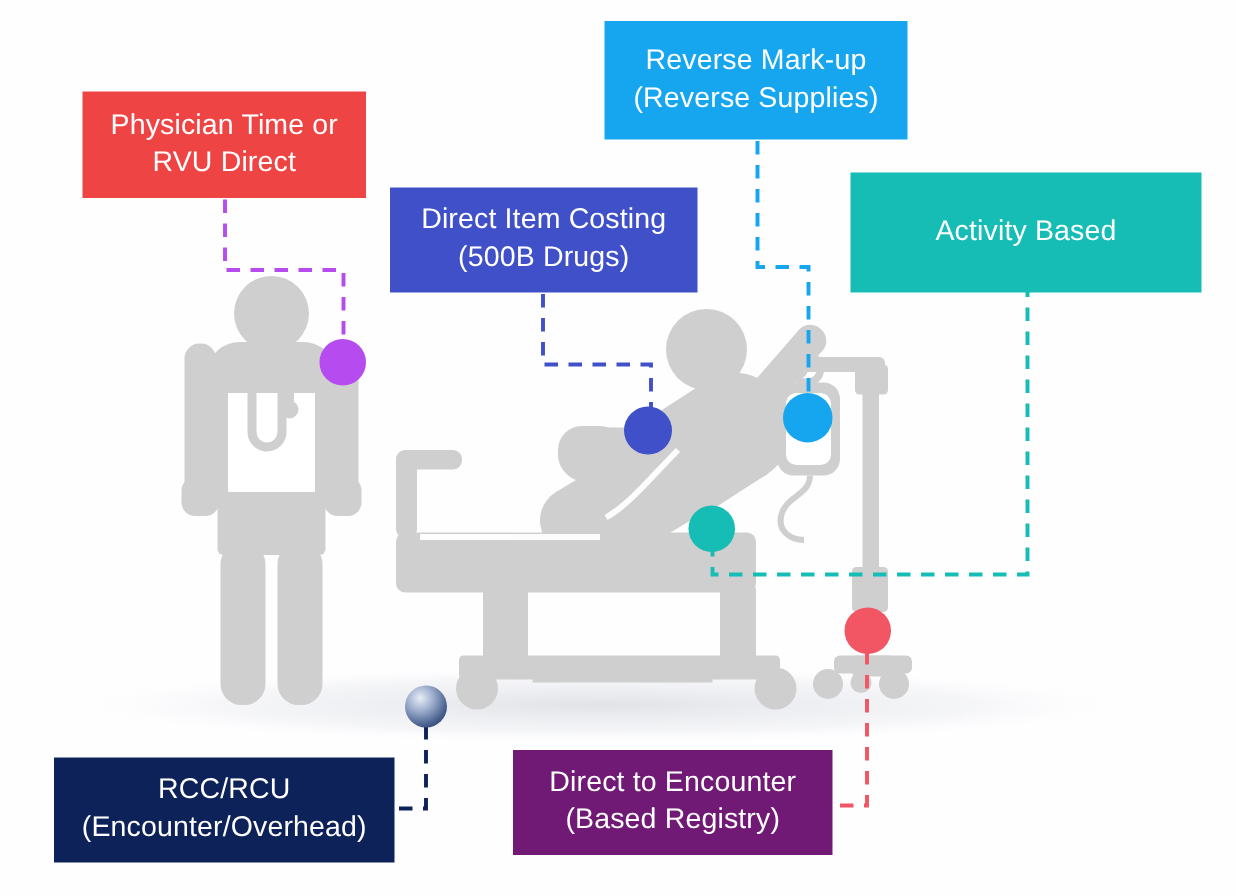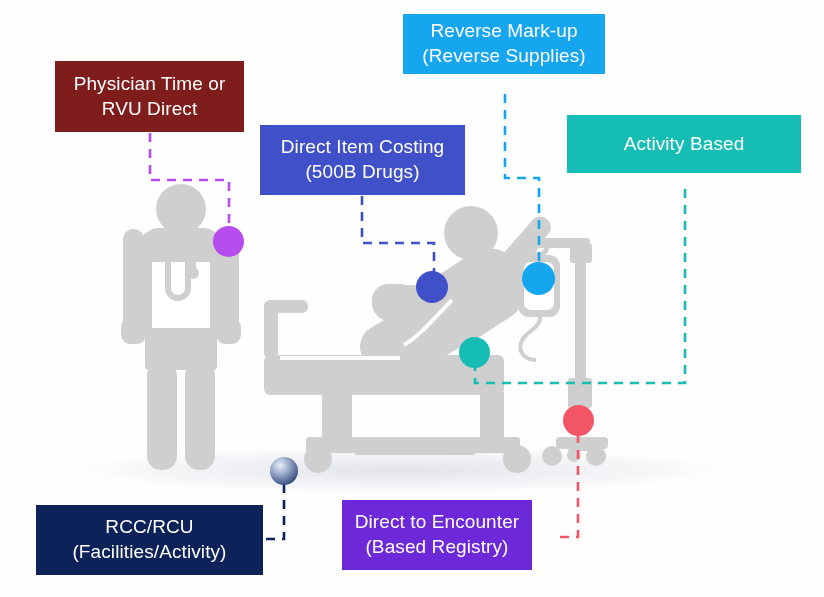--- a/index.html
+++ b/index.html
@@ -27,26 +27,26 @@
     justify-content:center;
     text-align:center;
     color:#ffffff;
     line-height:1.30;
     letter-spacing:.1px;
     box-sizing:border-box;
     padding:4px 6px;
   }
   .box .ln{display:block;white-space:nowrap;}
 
-  #box-physician{left:55px;  top:61px;  width:189px; height:71px;  background:#7f1d1d; font-size:19px;}
+  #box-physician{left:55px;  top:61px;  width:189px; height:71px;  background:#ef4444; font-size:19px;}
   #box-direct-item{left:260px;top:125px; width:205px; height:70px;  background:#4050c8; font-size:19px;justify-content:center;}
-  #box-reverse{left:403px;   top:14px;  width:202px; height:60px;  background:#16a6ef; font-size:19px;}
-  #box-activity{left:567px;  top:115px; width:234px; height:58px;  background:#16bdb4; font-size:19px;justify-content:center;}
+  #box-reverse{left:403px;   top:14px;  width:202px; height:79px;  background:#16a6ef; font-size:19px;}
+  #box-activity{left:567px;  top:115px; width:234px; height:80px;  background:#16bdb4; font-size:19px;justify-content:center;}
   #box-rcc{left:36px;        top:505px; width:227px; height:70px;  background:#0d2259; font-size:19px;}
-  #box-encounter{left:342px; top:500px; width:190px; height:70px;  background:#6d28d9; font-size:19px;}
+  #box-encounter{left:342px; top:500px; width:213px; height:70px;  background:#701a75; font-size:19px;}
 
   .dot{position:absolute;border-radius:50%;}
   #dot-purple{left:213px;top:226px;width:31px;height:31px;background:#b64cf0;}
   #dot-blue{left:416px;top:271px;width:32px;height:32px;background:#4050c8;}
   #dot-lightblue{left:522px;top:262px;width:33px;height:33px;background:#16a6ef;}
   #dot-teal{left:459px;top:337px;width:31px;height:31px;background:#16bdb4;}
   #dot-red{left:563px;top:405px;width:31px;height:31px;background:#f25563;}
   #dot-navy{left:270px;top:457px;width:28px;height:28px;
      background:radial-gradient(circle at 36% 30%, #e9eef7 0%, #9fb0cf 32%, #4a618f 68%, #142a5c 100%);}
 </style>
@@ -218,21 +218,21 @@
 
     <div class="box" id="box-activity" style="pointer-events:auto;">
       <span>
         <span class="ln">Activity Based</span>
       </span>
     </div>
 
     <div class="box" id="box-rcc" style="pointer-events:auto;">
       <span>
         <span class="ln">RCC/RCU</span>
-        <span class="ln">(Facilities/Activity)</span>
+        <span class="ln">(Encounter/Overhead)</span>
       </span>
     </div>
 
     <div class="box" id="box-encounter" style="pointer-events:auto;">
       <span>
         <span class="ln">Direct to Encounter</span>
         <span class="ln">(Based Registry)</span>
       </span>
     </div>
 

